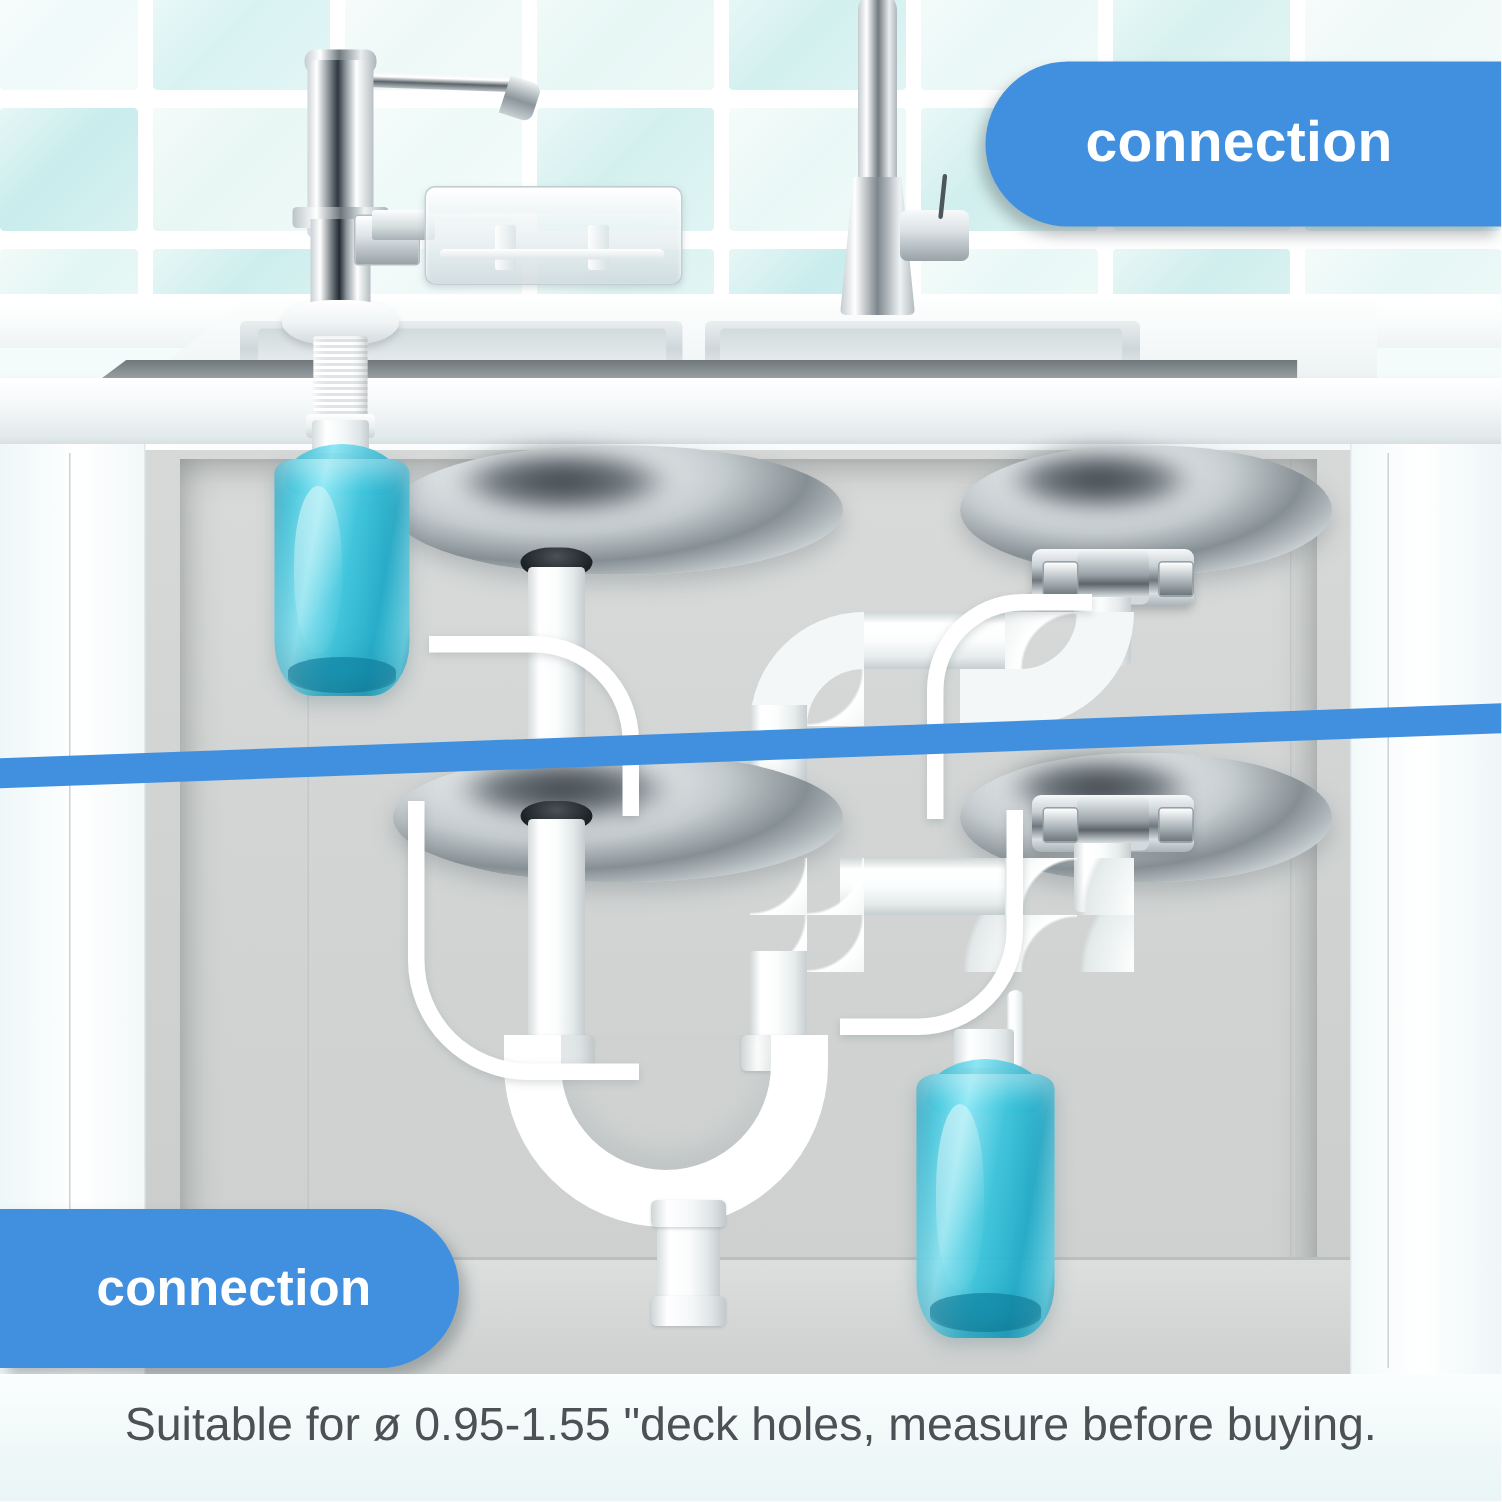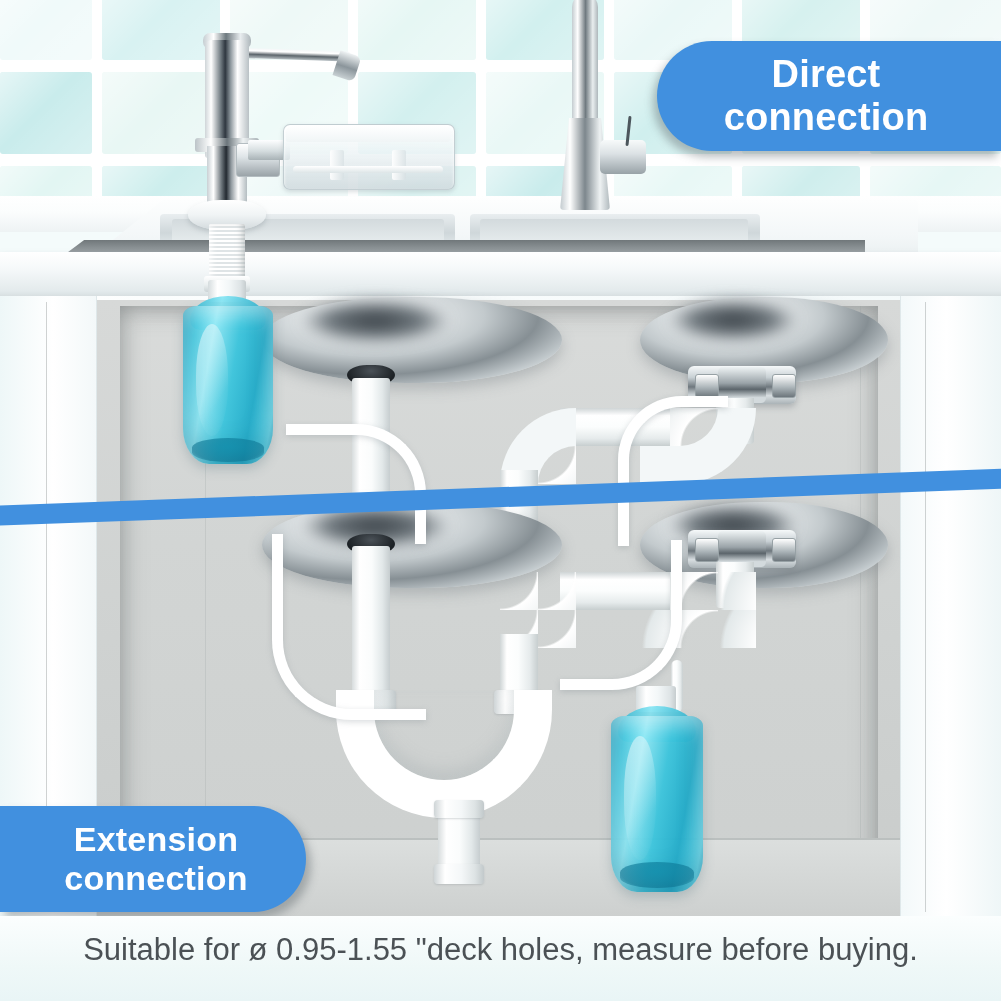--- a/index.html
+++ b/index.html
@@ -320,25 +320,23 @@
   <div class="bottle-gloss" style="left:196px;top:324px;width:32px;height:112px;"></div>
   <div class="bottle-base-ring" style="left:192px;top:438px;width:72px;height:24px;"></div>
 
   <div class="bottle-neck" style="left:636px;top:686px;width:40px;height:26px;"></div>
   <div class="bottle-shoulder" style="left:618px;top:706px;width:78px;height:36px;"></div>
   <div class="bottle" style="left:611px;top:716px;width:92px;height:176px;"></div>
   <div class="bottle-gloss" style="left:624px;top:736px;width:32px;height:124px;"></div>
   <div class="bottle-base-ring" style="left:620px;top:862px;width:74px;height:26px;"></div>
 
   <div class="badge" id="badge-direct">
-    <span>Direct</span>
     <span>connection</span>
   </div>
 
   <div class="badge" id="badge-ext">
-    <span>Extension</span>
     <span>connection</span>
   </div>
 
   <div class="caption-band"></div>
   <div class="caption-text">Suitable for ø 0.95-1.55 "deck holes, measure before buying.</div>
 
 </div>
 
 </body></html>

